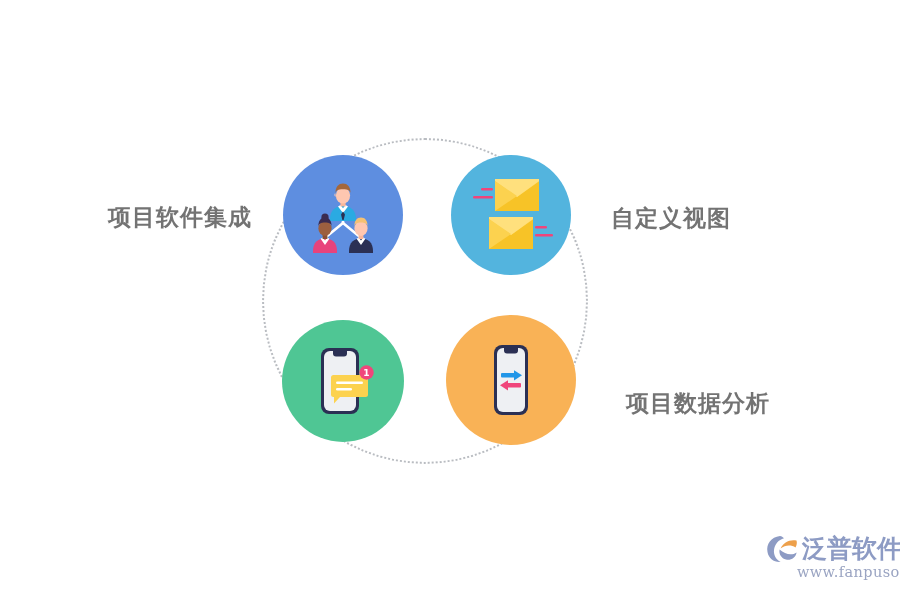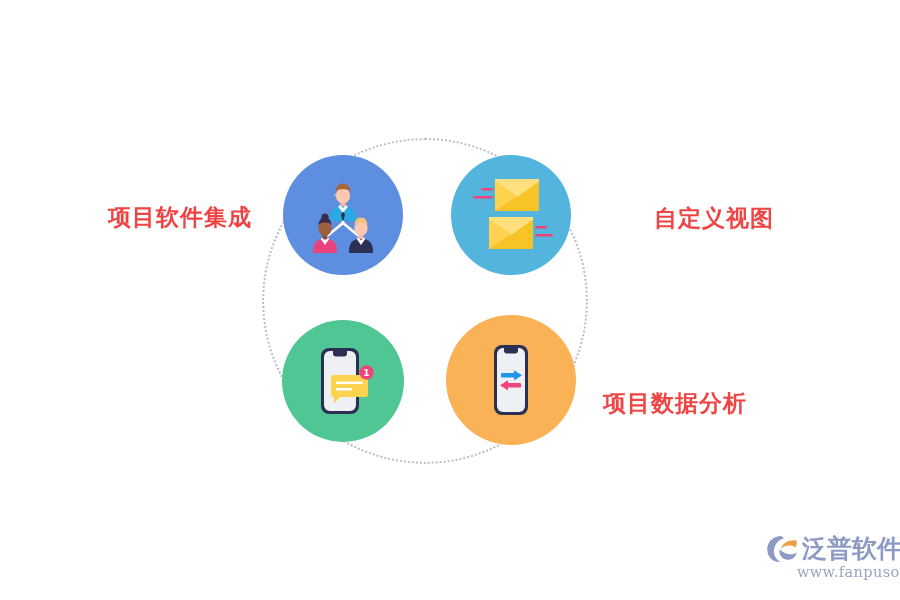--- a/index.html
+++ b/index.html
@@ -49,29 +49,29 @@
   .node-tr { left: 451px; top: 155px;  width: 120px; height: 120px; }
   .node-bl { left: 282px; top: 320px;  width: 122px; height: 122px; }
   .node-br { left: 446px; top: 315px;  width: 130px; height: 130px; }
 
   
   .label {
     position: absolute;
     z-index: 4;
     font-weight: bold;
     font-size: 23px;
-    color: #ef4444;
+    color: #737373;
     letter-spacing: 1px;
     white-space: nowrap;
     font-family: "DejaVu Sans", "Liberation Sans", sans-serif;
   }
   .label-tl { left: 108px; top: 202px; }
-  .label-tr { left: 611px; top: 203px; margin-left: 43px; }
+  .label-tr { left: 611px; top: 203px; }
   .label-bl { left: 141px; top: 387px; }
-  .label-br { left: 603px; top: 388px; }
+  .label-br { left: 626px; top: 388px; }
 
   
   .watermark {
     position: absolute;
     left: 766px;
     top: 534px;
     z-index: 6;
     display: flex;
     flex-direction: column;
     align-items: flex-start;

